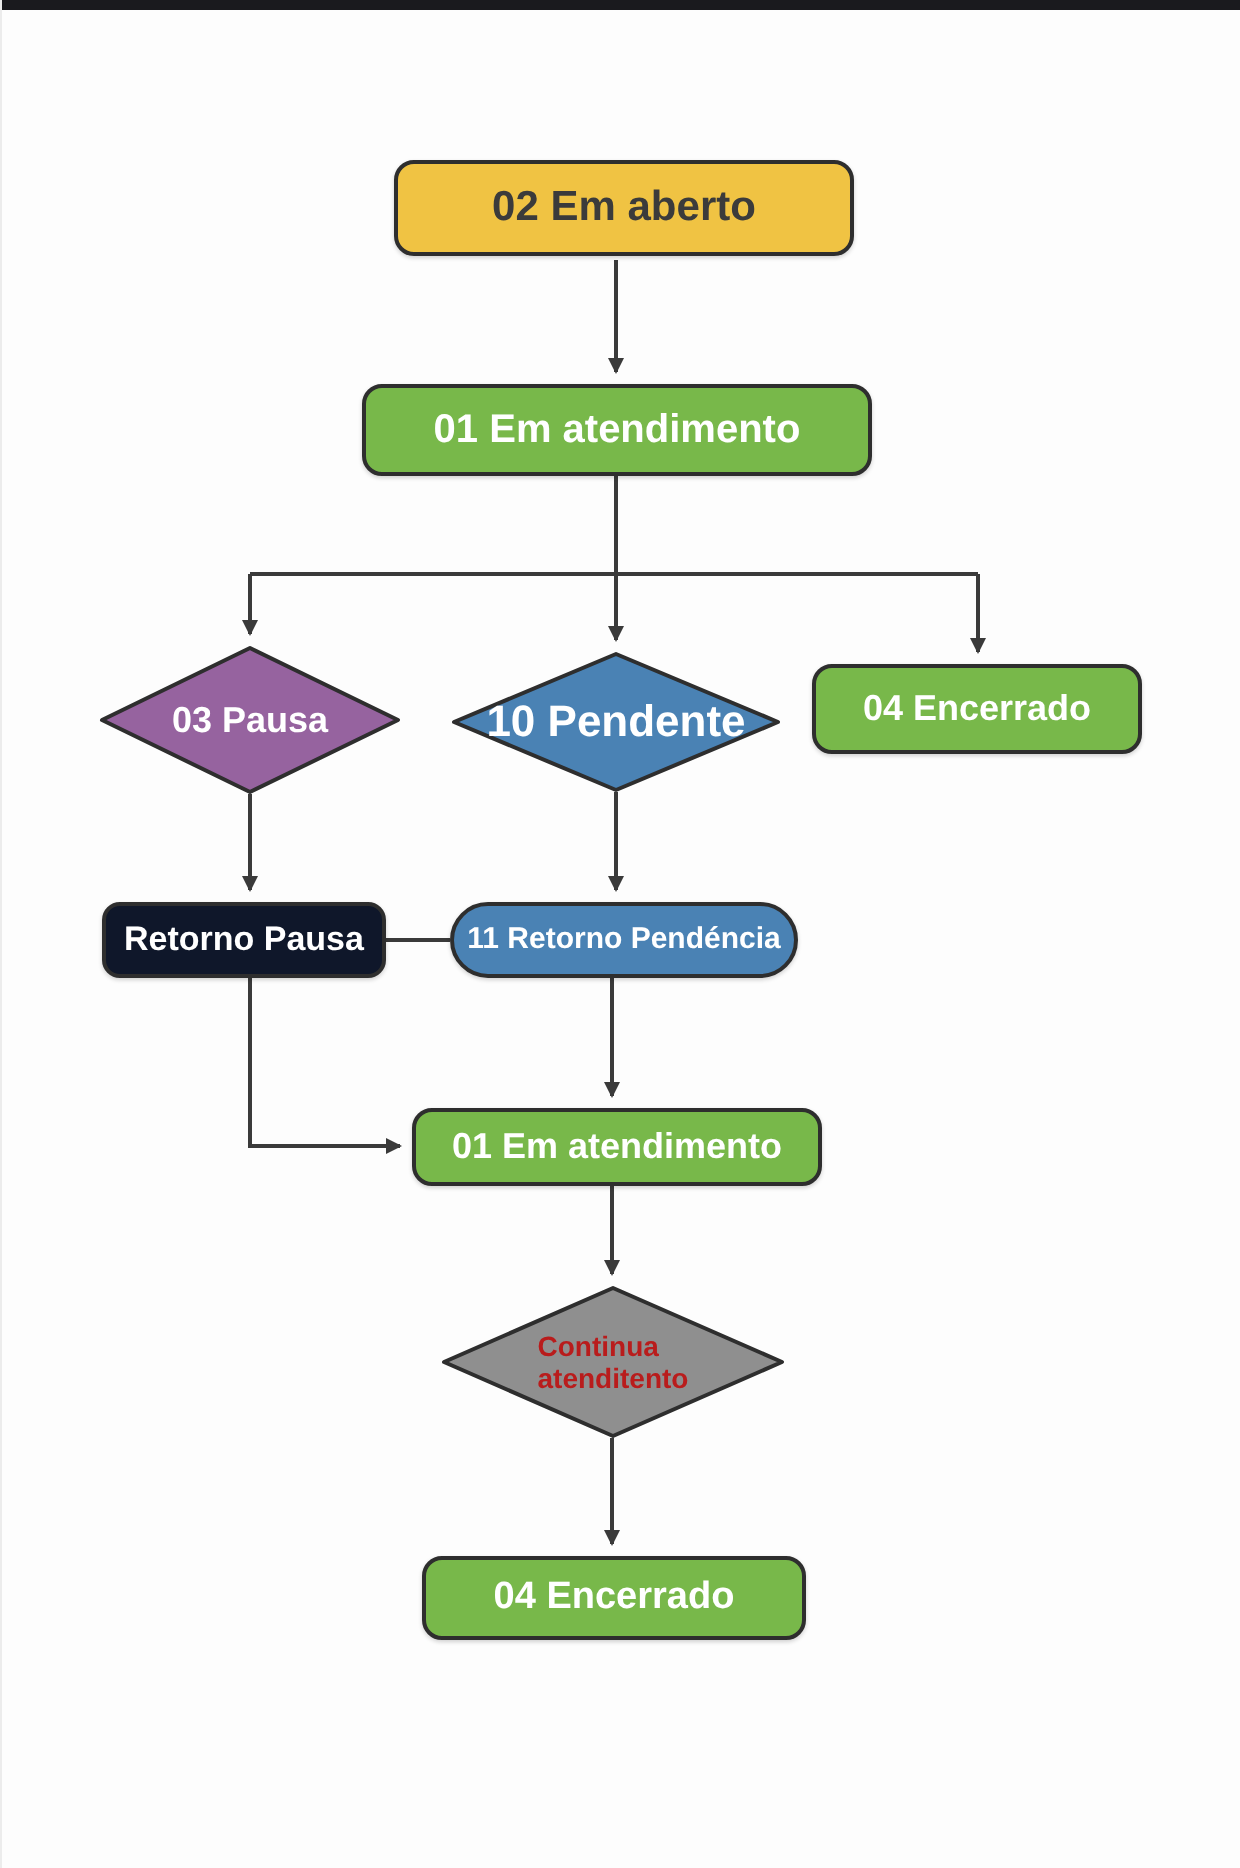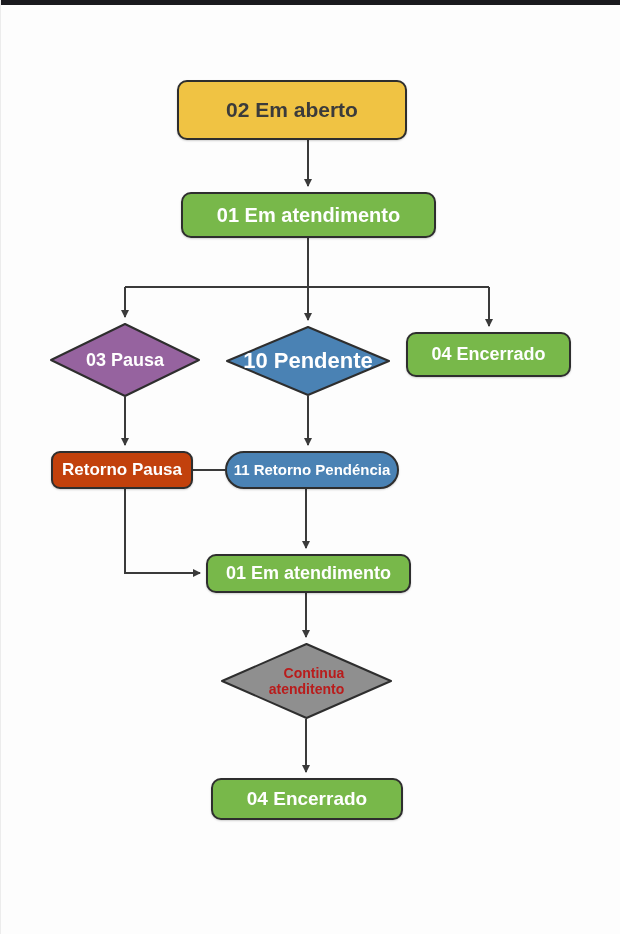--- a/index.html
+++ b/index.html
@@ -39,26 +39,26 @@
     text-align: center;
     box-shadow: 0 1px 2px rgba(0,0,0,0.18);
   }
   .node .lbl { white-space: pre-line; line-height: 1.15; }
 
   .diamond { position: absolute; }
   .diamond svg { display: block; width: 100%; height: 100%; overflow: visible; }
   .diamond .lbl-wrap {
     position: absolute; left: 0; top: 0; right: 0; bottom: 0;
     display: flex; align-items: center; justify-content: center;
-    font-weight: bold; text-align: right;
+    font-weight: bold; text-align: left;
   }
   .diamond .lbl { white-space: pre-line; line-height: 1.15; }
 
   
-  #n-em-aberto        { left: 176px; top:  80px; width: 230px; height: 60px; font-size: 21px; }
+  #n-em-aberto        { left: 196px; top:  80px; width: 230px; height: 48px; font-size: 21px; }
   #n-atendimento-1    { left: 180px; top: 192px; width: 255px; height: 46px; font-size: 20px; }
   #n-pausa            { left:  48px; top: 323px; width: 152px; height: 74px; font-size: 18px; }
   #n-pendente         { left: 224px; top: 326px; width: 166px; height: 70px; font-size: 22px; }
   #n-encerrado-1      { left: 405px; top: 332px; width: 165px; height: 45px; font-size: 18px; }
   #n-retorno-pausa    { left:  50px; top: 451px; width: 142px; height: 38px; font-size: 17px; border-radius: 9px; }
   #n-retorno-pendencia{ left: 224px; top: 451px; width: 174px; height: 38px; font-size: 15px; border-radius: 19px; }
   #n-atendimento-2    { left: 205px; top: 554px; width: 205px; height: 39px; font-size: 18px; }
   #n-continua         { left: 219px; top: 643px; width: 173px; height: 76px; font-size: 14px; }
   #n-encerrado-2      { left: 210px; top: 778px; width: 192px; height: 42px; font-size: 19px; }
 </style>
@@ -96,21 +96,21 @@
   </div>
 
   <div class="node" id="n-atendimento-1" style="background-color: rgb(120, 184, 74); color: rgb(255, 255, 255);">
     <span class="lbl">01 Em atendimento</span>
   </div>
 
   <div class="node" id="n-encerrado-1" style="background-color: rgb(120, 184, 74); color: rgb(255, 255, 255);">
     <span class="lbl">04 Encerrado</span>
   </div>
 
-  <div class="node" id="n-retorno-pausa" style="background-color: #c2410c; color: rgb(255, 255, 255);">
+  <div class="node" id="n-retorno-pausa" style="background-color: #0f172a; color: rgb(255, 255, 255);">
     <span class="lbl">Retorno Pausa</span>
   </div>
 
   <div class="node" id="n-retorno-pendencia" style="background-color: rgb(74, 130, 180); color: rgb(255, 255, 255);">
     <span class="lbl">11 Retorno Pendéncia</span>
   </div>
 
   <div class="node" id="n-atendimento-2" style="background-color: rgb(120, 184, 74); color: rgb(255, 255, 255);">
     <span class="lbl">01 Em atendimento</span>
   </div>

